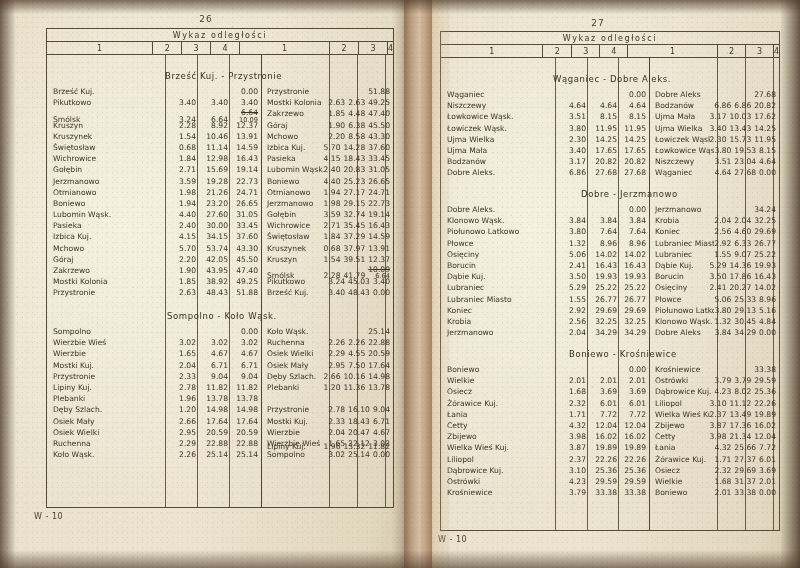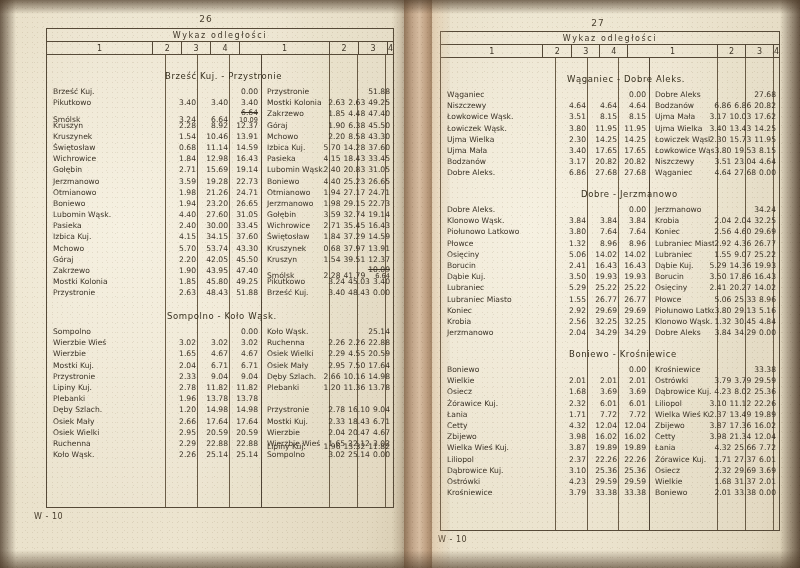--- a/index.html
+++ b/index.html
@@ -299,21 +299,21 @@
         </div>
         <div class="row">
           <div class="nm" style="width: 118px; padding-left: 4px;">Zakrzewo</div>
           <div class="num" style="width: 32px;">1.90</div>
           <div class="num" style="width: 32px;">43.95</div>
           <div class="num" style="width: 30px;">47.40</div>
         </div>
         <div class="row">
           <div class="nm" style="width: 118px; padding-left: 4px;">Mostki Kolonia</div>
           <div class="num" style="width: 32px;">1.85</div>
-          <div class="num" style="width: 32px;">45.80</div>
+          <div class="num" style="width: 32px;">38.92</div>
           <div class="num" style="width: 30px;">49.25</div>
         </div>
         <div class="row">
           <div class="nm" style="width: 118px; padding-left: 4px;">Przystronie</div>
           <div class="num" style="width: 32px;">2.63</div>
           <div class="num" style="width: 32px;">48.43</div>
           <div class="num" style="width: 30px;">51.88</div>
         </div>
       </div>
     <div class="rowset" id="L0-right" style="left:216px; top:58px; width:130px;">
@@ -604,21 +604,21 @@
     <div class="body-area">
       <div class="vrule" style="left:114px"></div>
       <div class="vrule" style="left:146px"></div>
       <div class="vrule" style="left:177px"></div>
       <div class="midrule" style="left:208px"></div>
       <div class="vrule" style="left:276px"></div>
       <div class="vrule" style="left:304px"></div>
       <div class="vrule" style="left:332px"></div>
     </div>
 
-    <div class="tbl-title ink" style="left:126px; top:42px;">Wąganiec - Dobre Aleks.</div>
+    <div class="tbl-title ink" style="left:112px; top:42px;">Wąganiec - Dobre Aleks.</div>
     <div class="rowset" id="R0-left" style="left:2px;   top:58px; width:206px;">
         <div class="row">
           <div class="nm" style="width: 114px; padding-left: 4px;">Wąganiec</div>
           <div class="num" style="width: 32px;"></div>
           <div class="num" style="width: 31px;"></div>
           <div class="num" style="width: 29px;">0.00</div>
         </div>
         <div class="row">
           <div class="nm" style="width: 114px; padding-left: 4px;">Niszczewy</div>
           <div class="num" style="width: 32px;">4.64</div>
@@ -803,21 +803,21 @@
         </div>
         <div class="row">
           <div class="nm" style="width: 98px; padding-left: 4px;">Koniec</div>
           <div class="num" style="width: 30px;">2.56</div>
           <div class="num" style="width: 30px;">4.60</div>
           <div class="num" style="width: 28px;">29.69</div>
         </div>
         <div class="row">
           <div class="nm" style="width: 98px; padding-left: 4px;">Lubraniec Miasto</div>
           <div class="num" style="width: 30px;">2.92</div>
-          <div class="num" style="width: 30px;">4.36</div>
+          <div class="num" style="width: 30px;">6.33</div>
           <div class="num" style="width: 28px;">26.77</div>
         </div>
         <div class="row">
           <div class="nm" style="width: 98px; padding-left: 4px;">Lubraniec</div>
           <div class="num" style="width: 30px;">1.55</div>
           <div class="num" style="width: 30px;">9.07</div>
           <div class="num" style="width: 28px;">25.22</div>
         </div>
         <div class="row">
           <div class="nm" style="width: 98px; padding-left: 4px;">Dąbie Kuj.</div>

